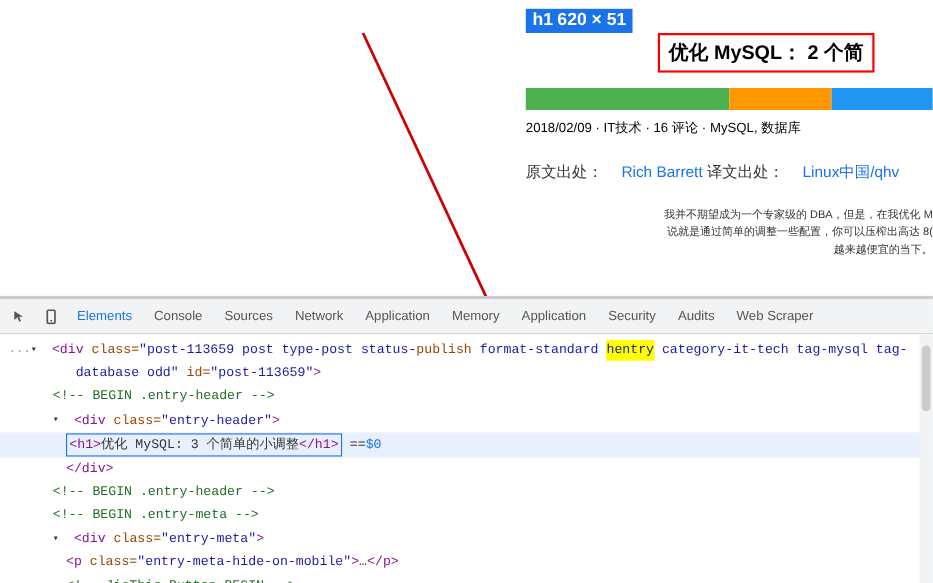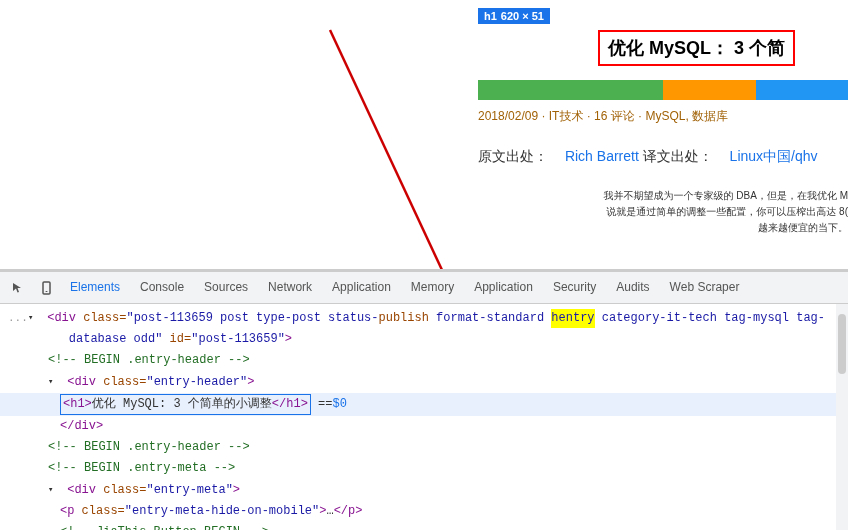--- a/index.html
+++ b/index.html
@@ -13,21 +13,21 @@
       border-bottom: 1px solid #ccc;
       overflow: hidden;
     }
 
     .h1-badge {
       position: absolute;
       top: 8px;
       left: 478px;
       background: #1a73e8;
       color: #fff;
-      font-size: 11px;
+      font-size: 16px;
       font-weight: bold;
       padding: 2px 6px;
       display: flex;
       align-items: center;
       gap: 4px;
       z-index: 10;
     }
 
     .tooltip-box {
       position: absolute;
@@ -53,21 +53,21 @@
     }
     .bar-green { background: #4caf50; flex: 2; }
     .bar-orange { background: #ff9800; flex: 1; }
     .bar-blue { background: #2196f3; flex: 1; }
 
     .article-meta {
       position: absolute;
       top: 108px;
       left: 478px;
       font-size: 12px;
-      color: #a16207;
+      color: #000000;
     }
 
     .article-source {
       position: absolute;
       top: 148px;
       left: 478px;
       font-size: 14px;
       color: #333;
     }
 
@@ -213,21 +213,21 @@
 <body>
 
 <div class="webpage-preview">
 
   <div class="h1-badge">
     <span>h1</span>
     <span>620 × 51</span>
   </div>
 
   <div class="tooltip-box">
-    <span>优化 MySQL： 3 个简</span>
+    <span>优化 MySQL： 2 个简</span>
   </div>
 
   <div class="colored-bars">
     <div class="bar-green"></div>
     <div class="bar-orange"></div>
     <div class="bar-blue"></div>
   </div>
 
   <div class="article-meta">
     <span>2018/02/09 · IT技术 · 16 评论 · MySQL, 数据库</span>

